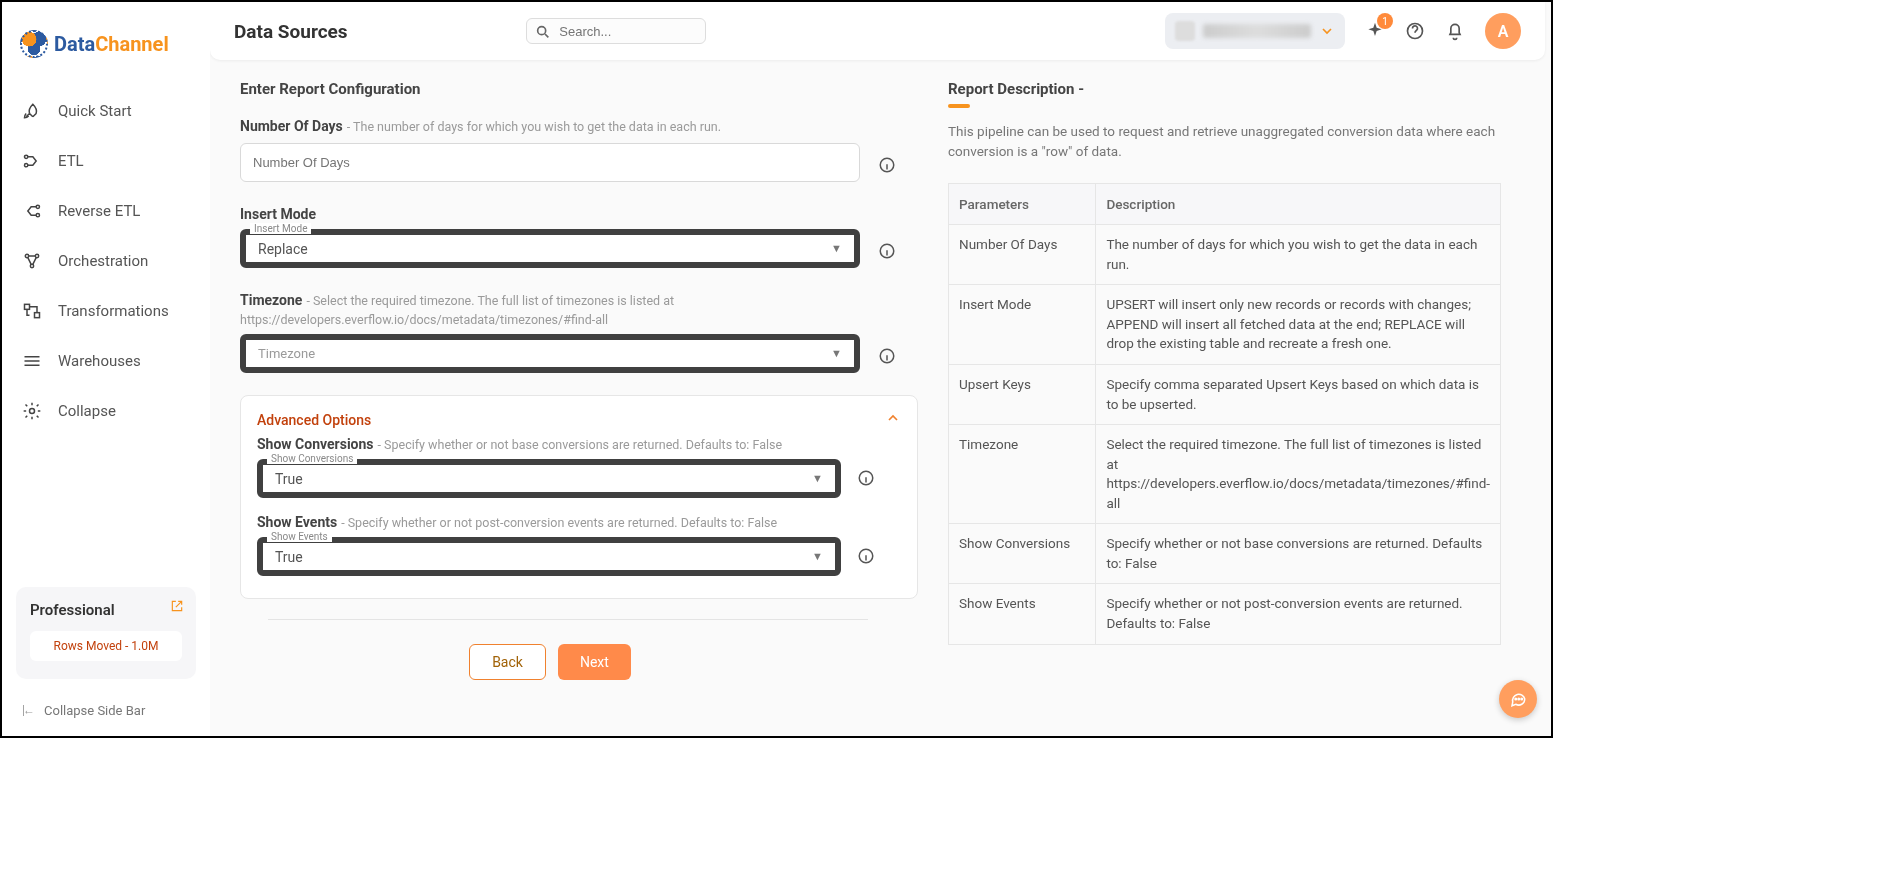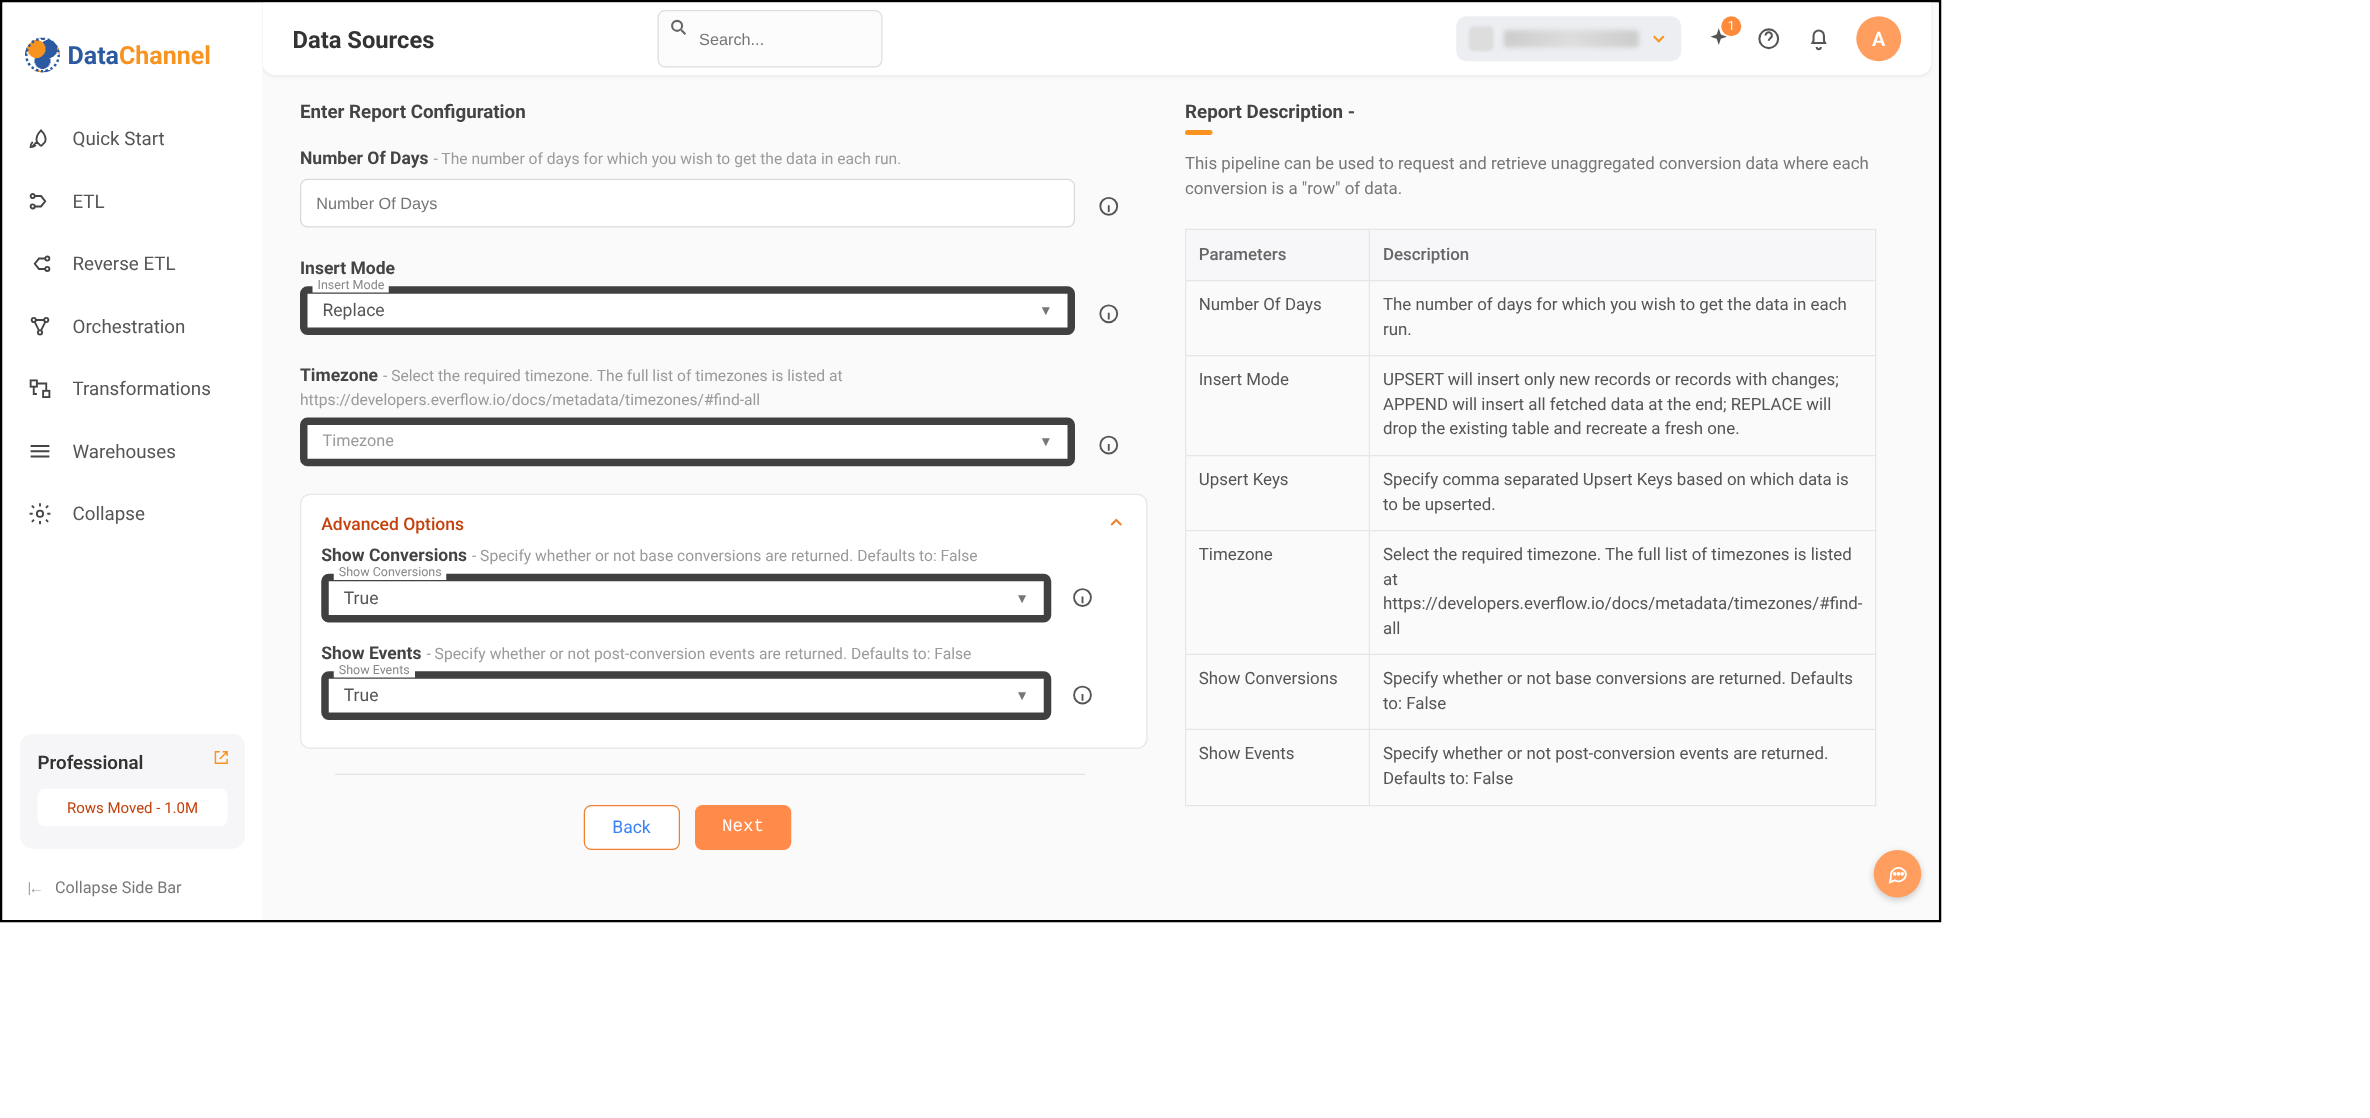--- a/index.html
+++ b/index.html
@@ -108,21 +108,21 @@
   }
   .page-title { font-size: 19px; font-weight: 700; color: #333; }
   .search-wrap {
     margin-left: auto;
     margin-right: auto;
     position: relative;
     left: -140px;
   }
   .search {
     width: 180px;
-    height: 46px;
+    height: 26px;
     border: 1px solid #ddd;
     border-radius: 6px;
     padding: 0 10px 0 32px;
     font-size: 13px;
     background: #fcfcfc;
   }
   .search-icon-pos { position: absolute; left: 9px; top: 6px; color: #666; }
   .topbar-right { display: flex; align-items: center; gap: 20px; }
   .account-dd {
     background: #eceef2;
@@ -235,22 +235,22 @@
   .divider { height:1px; background:#e4e4e4; width:600px; margin: 20px auto 24px 28px;}
   .btn-row { display:flex; gap:12px; justify-content:center; width:620px; margin-left:0;}
   .btn {
     height: 36px;
     padding: 0 22px;
     border-radius: 6px;
     font-size: 14px;
     cursor:pointer;
     display:flex; align-items:center;
   }
-  .btn-outline { border:1px solid #f0812e; color:#3b82f6; background:#fff;}
-  .btn-primary { border:none; background:#ff8a4a; color:#fff;font-family:Liberation Mono, monospace;}
+  .btn-outline { border:1px solid #f0812e; color:#a16207; background:#fff;}
+  .btn-primary { border:none; background:#ff8a4a; color:#fff;}
   
   .desc-title { font-size:15px; font-weight:700; color:#444; margin-bottom:6px;}
   .accent-bar { width:22px; height:4px; background:#f7931e; border-radius:2px; margin-bottom:14px;}
   .desc-text { font-size:13.5px; color:#777; line-height:1.45; margin-bottom:22px;}
   .param-table {
     width: 100%;
     border-collapse: collapse;
     font-size: 13.5px;
   }
   .param-table th {

